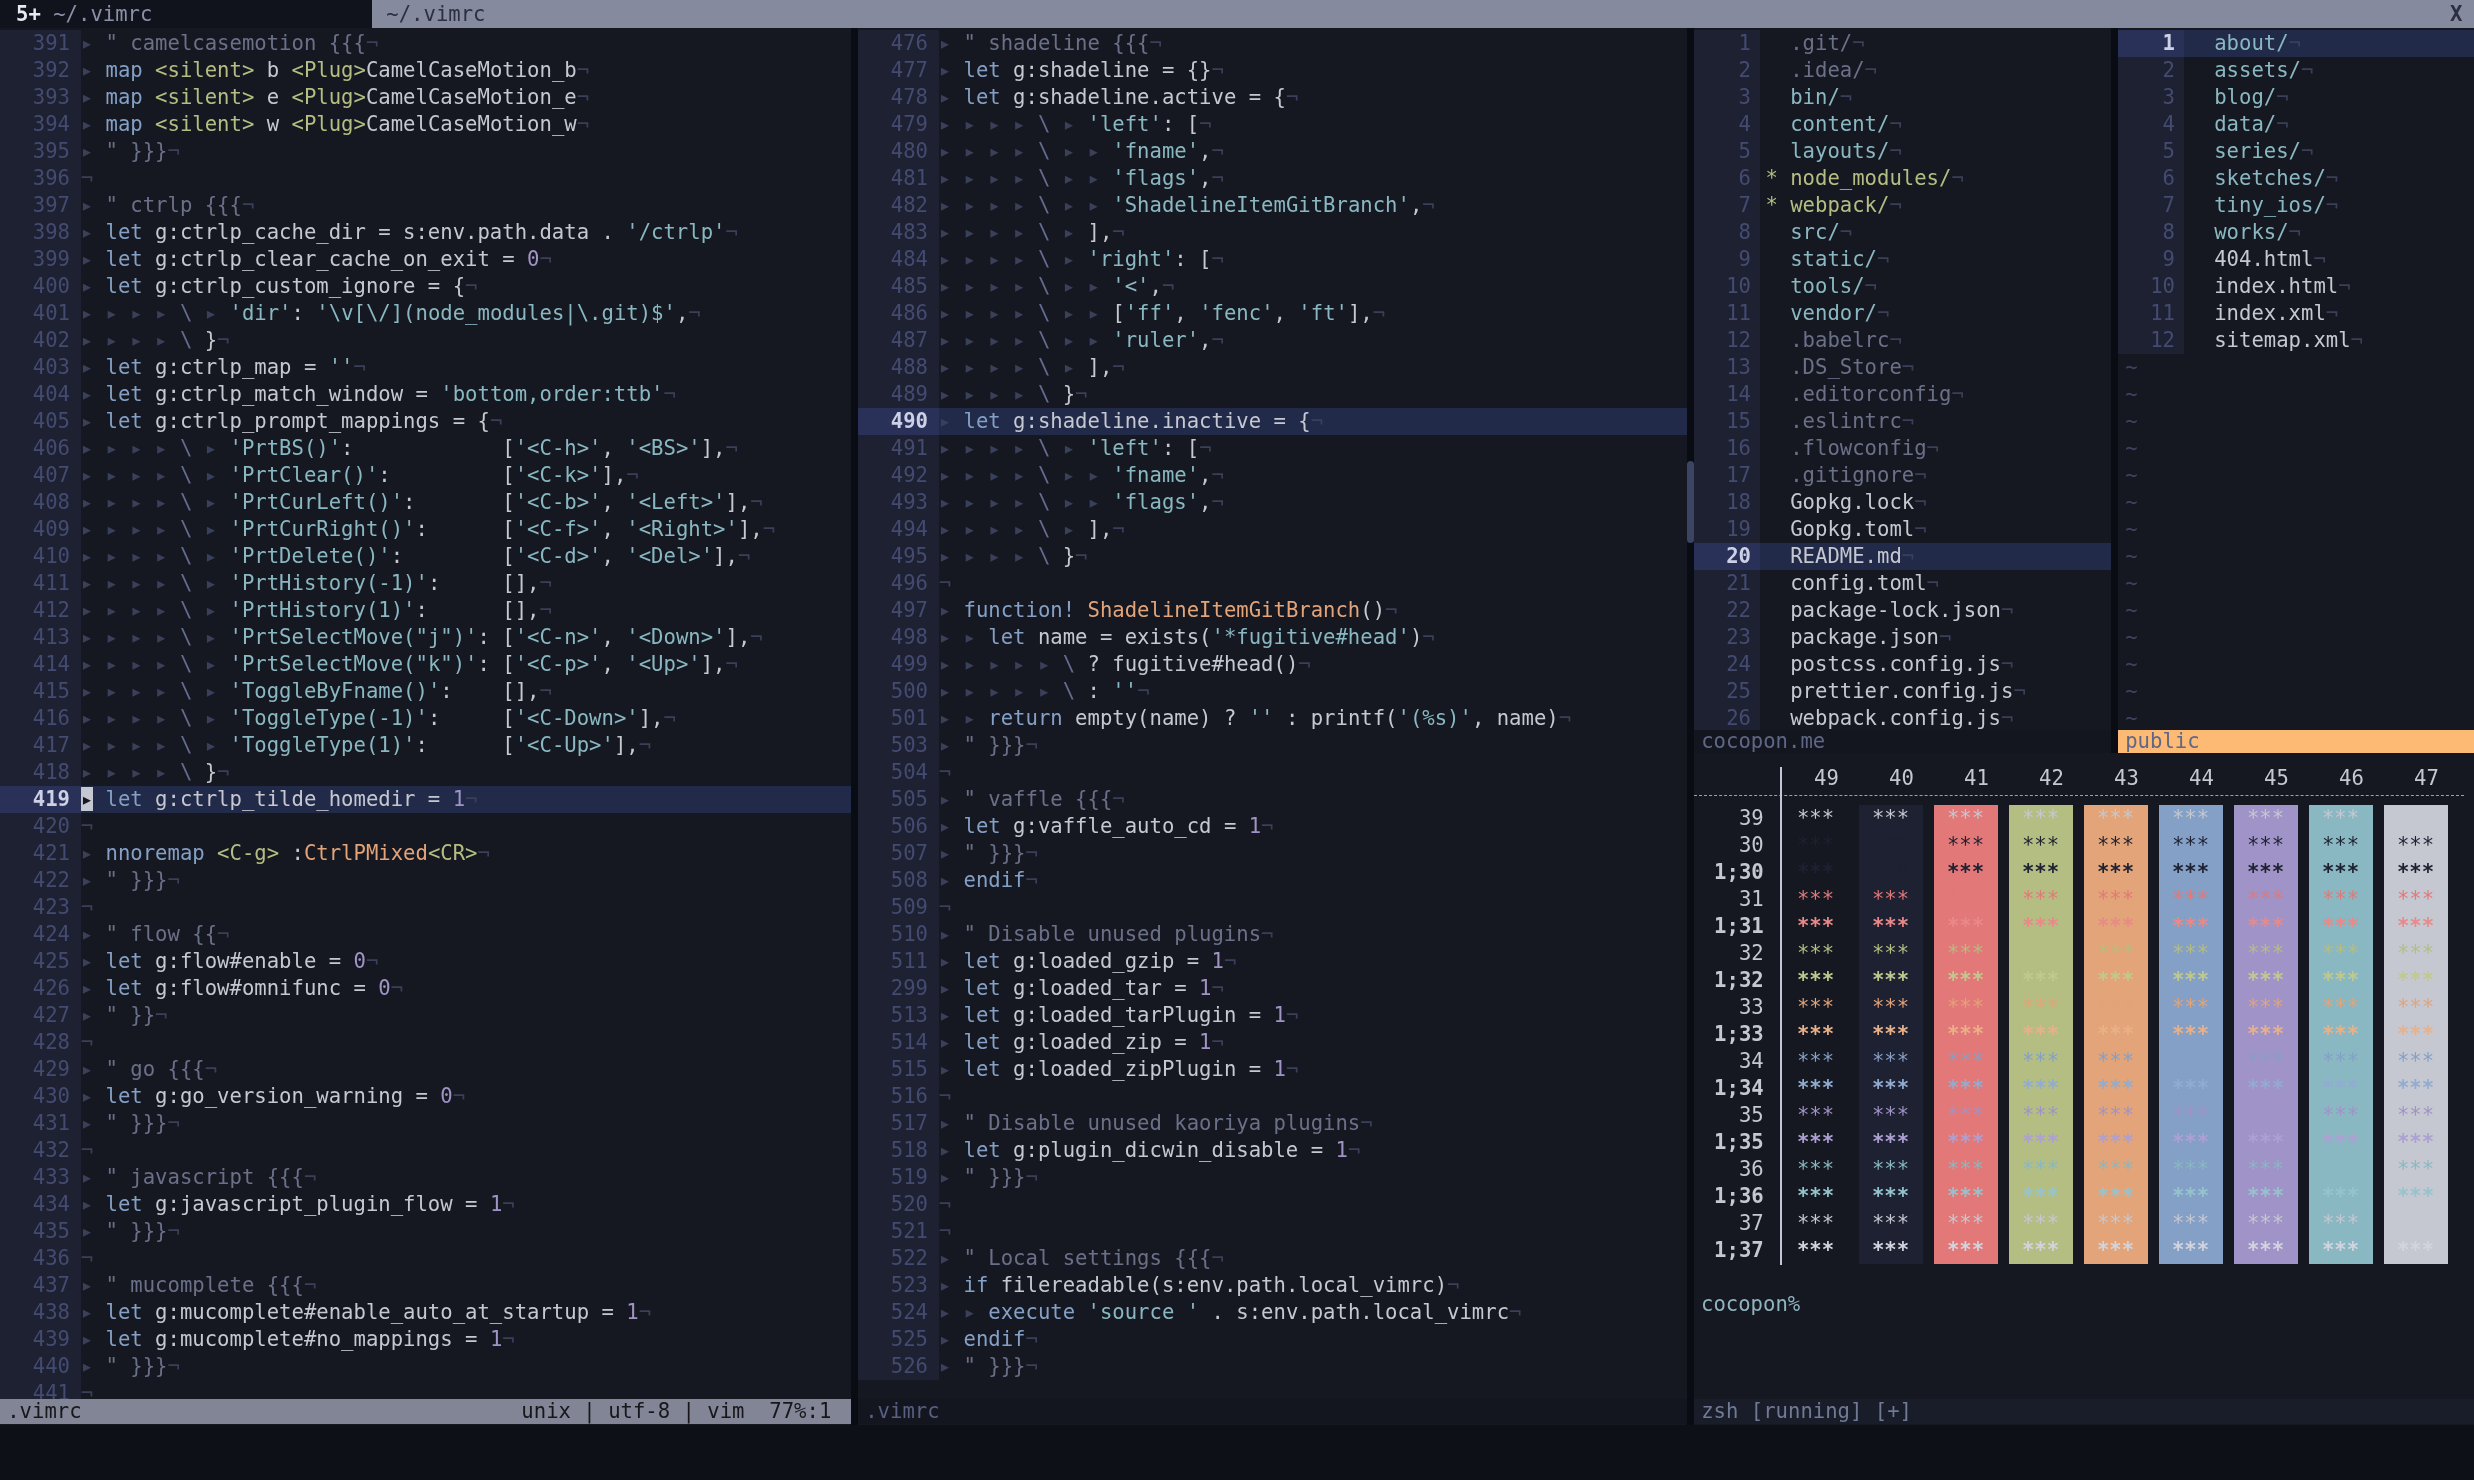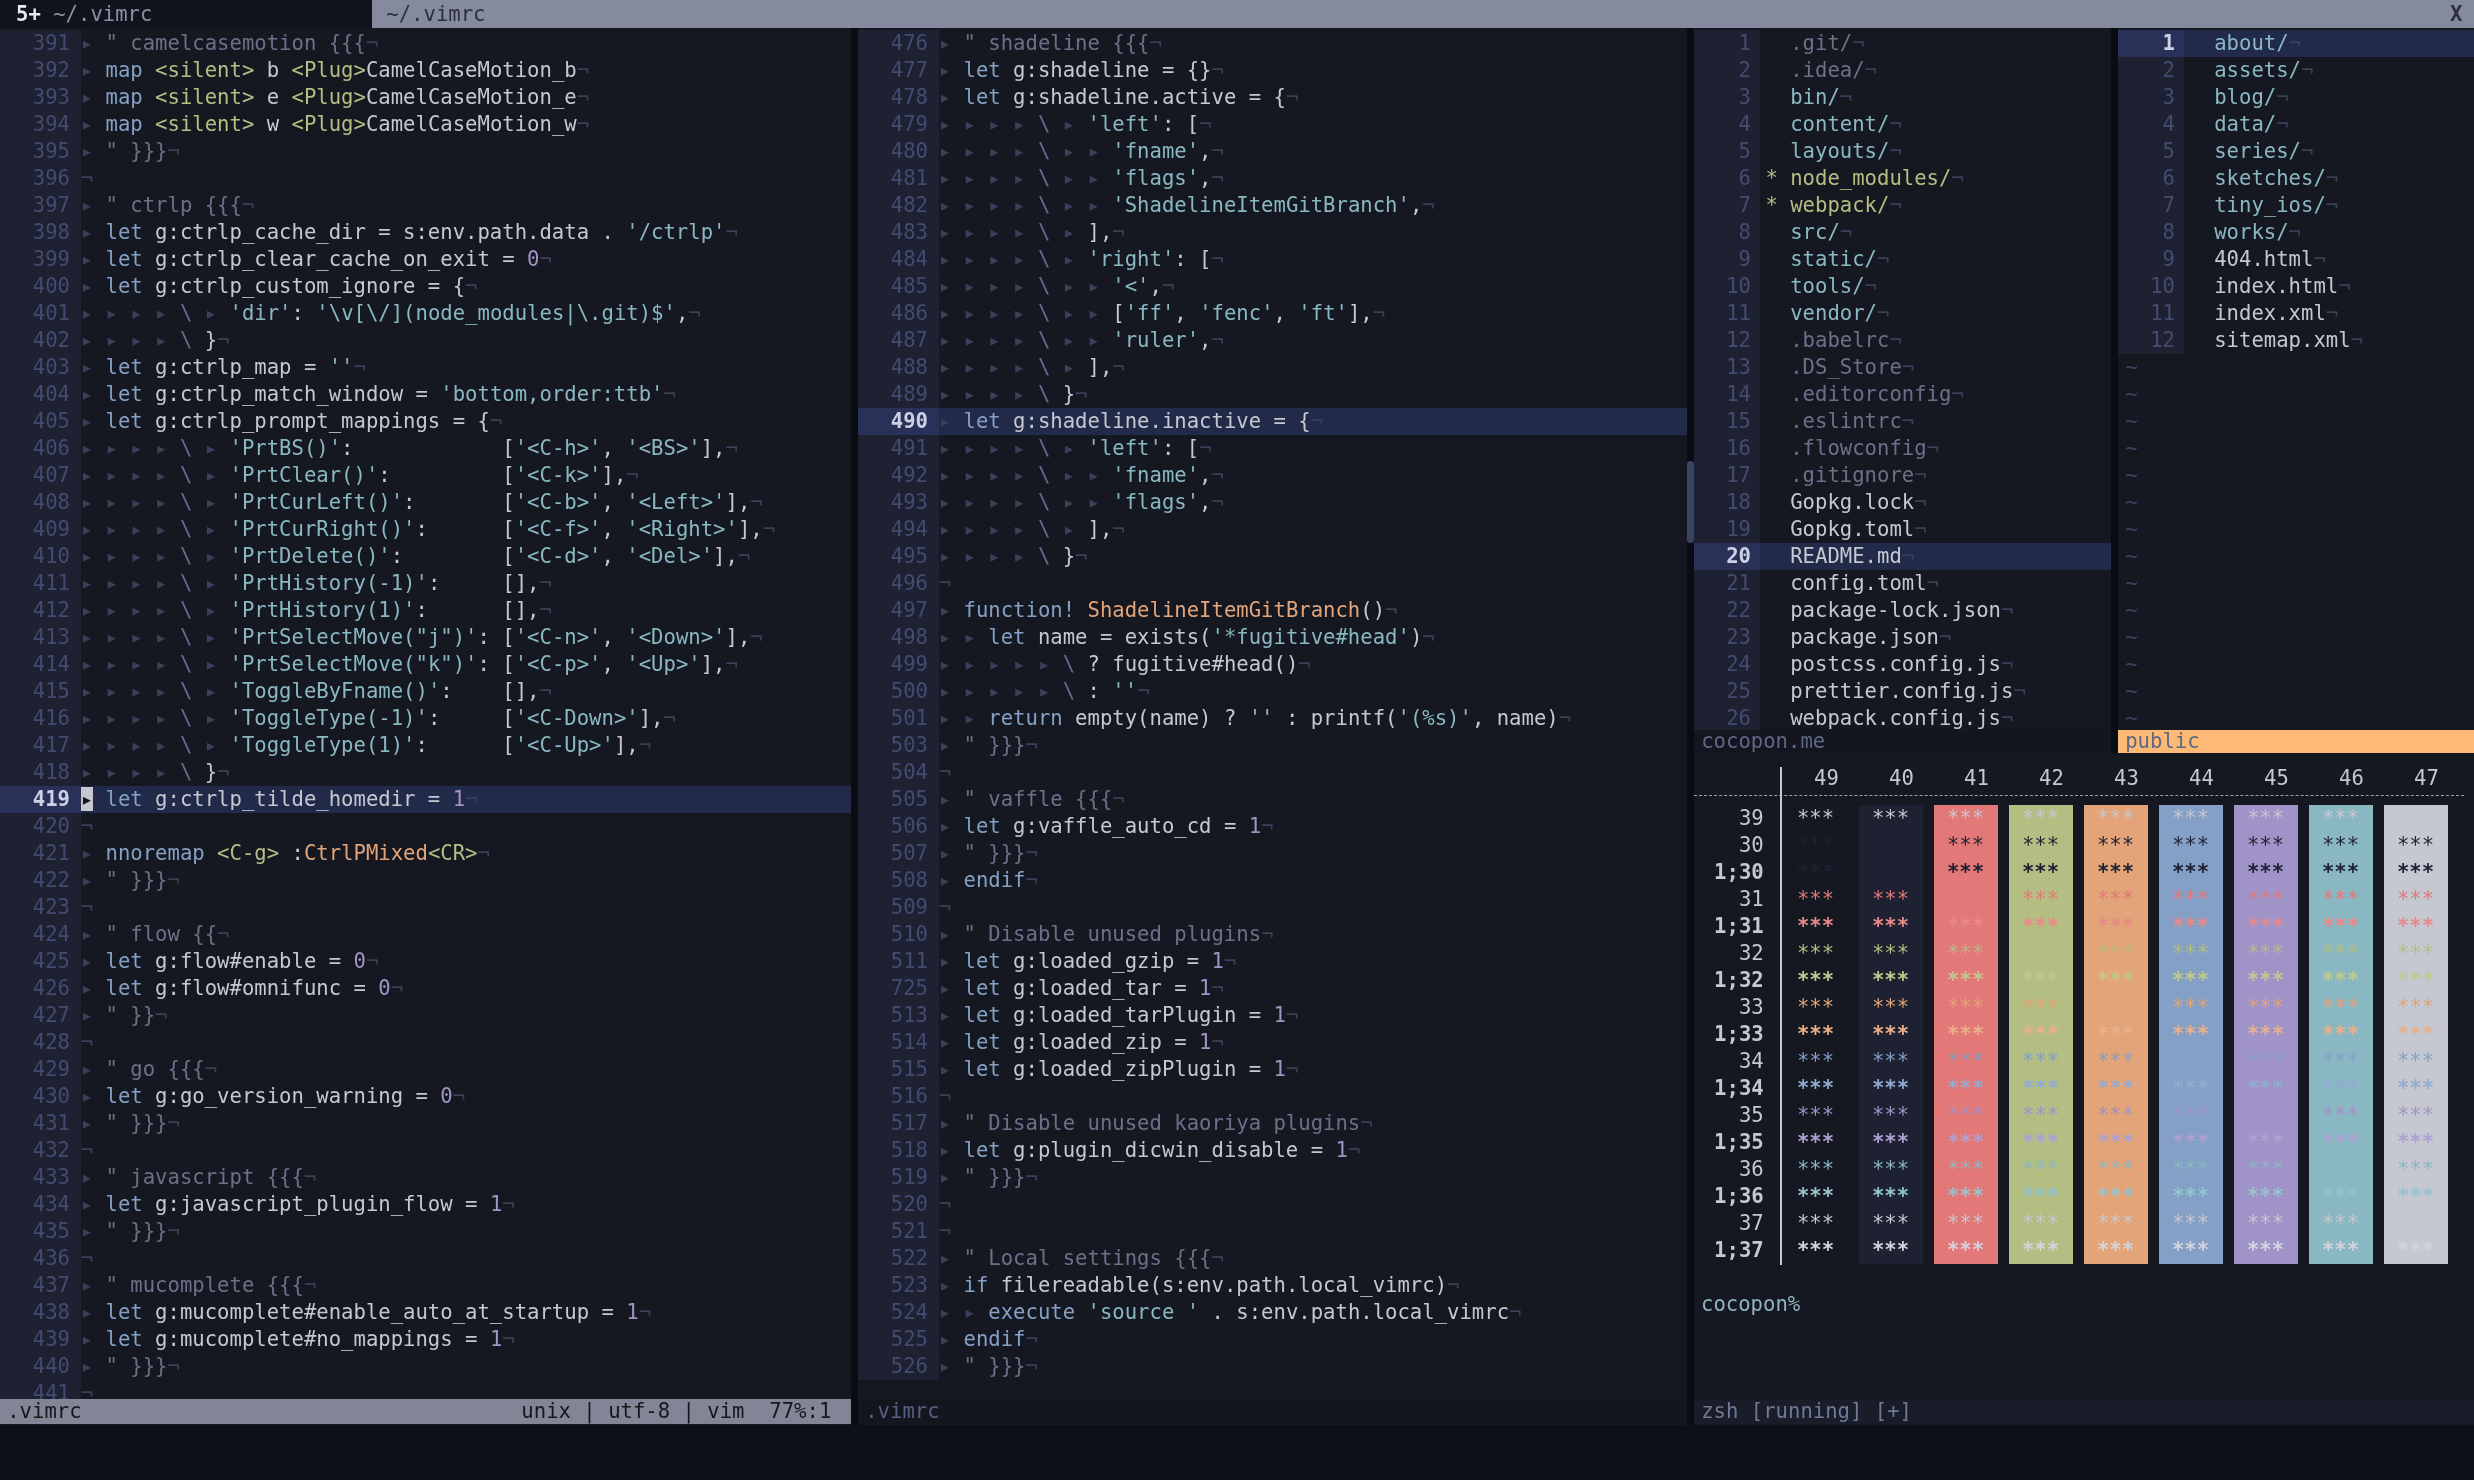--- a/index.html
+++ b/index.html
@@ -162,21 +162,21 @@
       <div class="cl"><span class="ln">501</span><span class="code"><span class="c-dm">▸ ▸ </span><span class="c-st">return</span><span class="c-tx"> empty(name) ? </span><span class="c-s">''</span><span class="c-tx"> : printf(</span><span class="c-s">'(%s)'</span><span class="c-tx">, name)</span><span class="c-dm">¬</span></span></div>
       <div class="cl"><span class="ln">503</span><span class="code"><span class="c-dm">▸ </span><span class="c-cm">" }}}</span><span class="c-dm">¬</span></span></div>
       <div class="cl"><span class="ln">504</span><span class="code"><span class="c-dm">¬</span></span></div>
       <div class="cl"><span class="ln">505</span><span class="code"><span class="c-dm">▸ </span><span class="c-cm">" vaffle {{{</span><span class="c-dm">¬</span></span></div>
       <div class="cl"><span class="ln">506</span><span class="code"><span class="c-dm">▸ </span><span class="c-st">let</span><span class="c-tx"> g:vaffle_auto_cd = </span><span class="c-n">1</span><span class="c-dm">¬</span></span></div>
       <div class="cl"><span class="ln">507</span><span class="code"><span class="c-dm">▸ </span><span class="c-cm">" }}}</span><span class="c-dm">¬</span></span></div>
       <div class="cl"><span class="ln">508</span><span class="code"><span class="c-dm">▸ </span><span class="c-st">endif</span><span class="c-dm">¬</span></span></div>
       <div class="cl"><span class="ln">509</span><span class="code"><span class="c-dm">¬</span></span></div>
       <div class="cl"><span class="ln">510</span><span class="code"><span class="c-dm">▸ </span><span class="c-cm">" Disable unused plugins</span><span class="c-dm">¬</span></span></div>
       <div class="cl"><span class="ln">511</span><span class="code"><span class="c-dm">▸ </span><span class="c-st">let</span><span class="c-tx"> g:loaded_gzip = </span><span class="c-n">1</span><span class="c-dm">¬</span></span></div>
-      <div class="cl"><span class="ln">725</span><span class="code"><span class="c-dm">▸ </span><span class="c-st">let</span><span class="c-tx"> g:loaded_tar = </span><span class="c-n">1</span><span class="c-dm">¬</span></span></div>
+      <div class="cl"><span class="ln">299</span><span class="code"><span class="c-dm">▸ </span><span class="c-st">let</span><span class="c-tx"> g:loaded_tar = </span><span class="c-n">1</span><span class="c-dm">¬</span></span></div>
       <div class="cl"><span class="ln">513</span><span class="code"><span class="c-dm">▸ </span><span class="c-st">let</span><span class="c-tx"> g:loaded_tarPlugin = </span><span class="c-n">1</span><span class="c-dm">¬</span></span></div>
       <div class="cl"><span class="ln">514</span><span class="code"><span class="c-dm">▸ </span><span class="c-st">let</span><span class="c-tx"> g:loaded_zip = </span><span class="c-n">1</span><span class="c-dm">¬</span></span></div>
       <div class="cl"><span class="ln">515</span><span class="code"><span class="c-dm">▸ </span><span class="c-st">let</span><span class="c-tx"> g:loaded_zipPlugin = </span><span class="c-n">1</span><span class="c-dm">¬</span></span></div>
       <div class="cl"><span class="ln">516</span><span class="code"><span class="c-dm">¬</span></span></div>
       <div class="cl"><span class="ln">517</span><span class="code"><span class="c-dm">▸ </span><span class="c-cm">" Disable unused kaoriya plugins</span><span class="c-dm">¬</span></span></div>
       <div class="cl"><span class="ln">518</span><span class="code"><span class="c-dm">▸ </span><span class="c-st">let</span><span class="c-tx"> g:plugin_dicwin_disable = </span><span class="c-n">1</span><span class="c-dm">¬</span></span></div>
       <div class="cl"><span class="ln">519</span><span class="code"><span class="c-dm">▸ </span><span class="c-cm">" }}}</span><span class="c-dm">¬</span></span></div>
       <div class="cl"><span class="ln">520</span><span class="code"><span class="c-dm">¬</span></span></div>
       <div class="cl"><span class="ln">521</span><span class="code"><span class="c-dm">¬</span></span></div>
       <div class="cl"><span class="ln">522</span><span class="code"><span class="c-dm">▸ </span><span class="c-cm">" Local settings {{{</span><span class="c-dm">¬</span></span></div>

